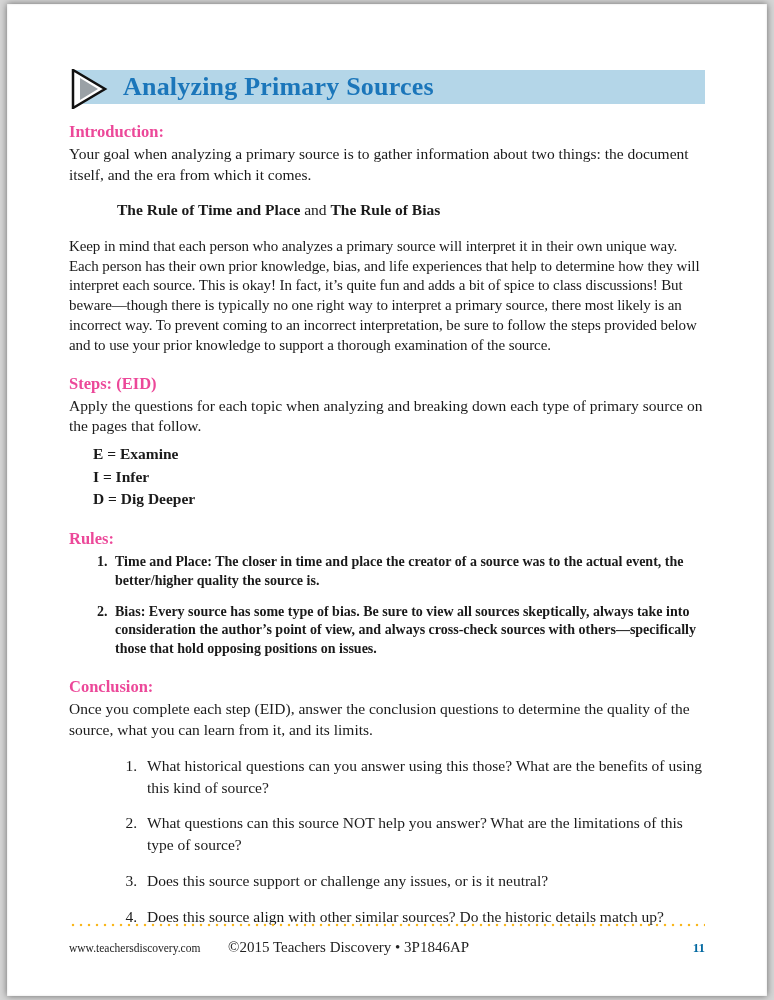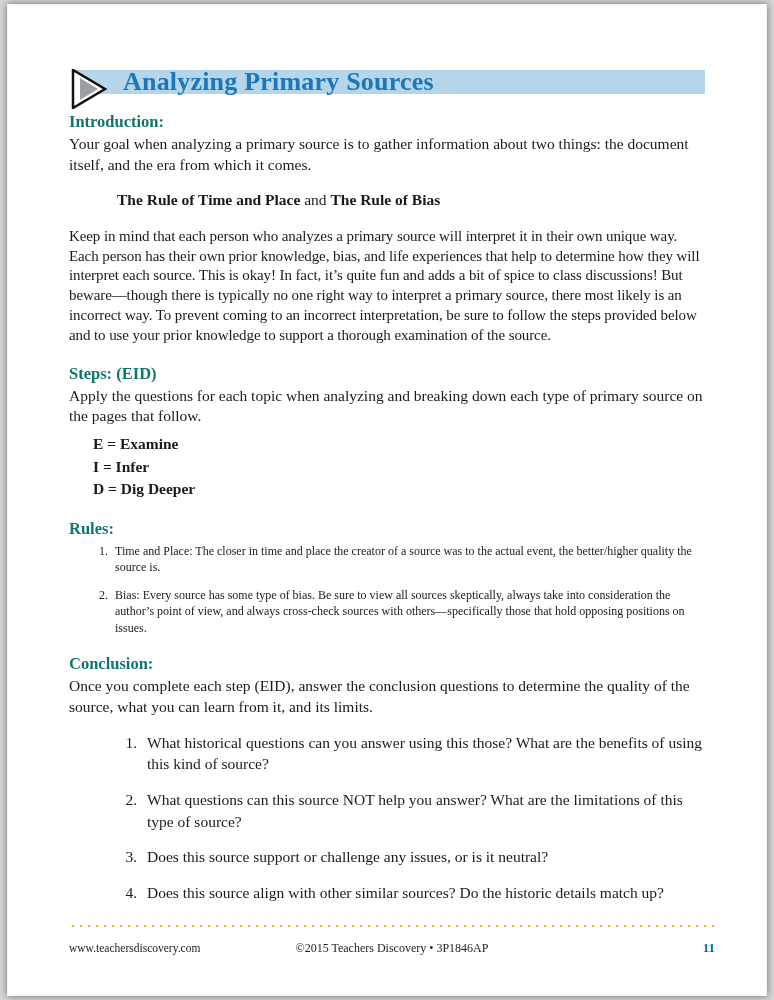--- a/index.html
+++ b/index.html
@@ -17,87 +17,88 @@
     box-shadow:0 0 7px rgba(0,0,0,.5), inset 0 0 2px rgba(0,0,0,.15);
   }
   .content{
     position:absolute;left:62px;right:62px;top:66px;
   }
   
   .banner{
     position:relative;
     margin-left:6px;
     background:#b4d6e8;
-    height:24px;
+    height:34px;
     display:flex;align-items:center;
     padding-left:48px;
   }
   .banner h1{
     margin:0;
     font-size:26px;
     font-weight:700;
     color:#1b76ba;
     letter-spacing:.2px;
   }
   .arrow-icon{
     position:absolute;left:-4px;top:-1px;width:42px;height:40px;
   }
   
   h2{
     margin:18px 0 2px 0;
     font-size:16.5px;
     font-weight:700;
-    color:#0f766e;
+    color:#ec4899;
   }
   p{margin:0 0 2px 0;font-size:15.5px;line-height:1.35;}
   .indent-block{margin:14px 0 0 48px;}
   .indent-block p{margin:0;}
   .bold-line span{}
   .note{
     margin-top:16px;
     font-size:15px;
     line-height:1.32;
     letter-spacing:-.1px;
   }
   .eid-lines{margin:6px 0 0 24px;}
   .eid-lines div{
     font-weight:700;
     font-size:15.5px;
     line-height:1.45;
   }
   ol{margin:4px 0 0 0;}
   ol.rules-list{padding-left:42px;}
   ol.rules-list li{
-    font-size:12px;line-height:1.35;
+    font-size:14px;line-height:1.35;
     margin-bottom:12px;
     padding-left:4px;
+    font-weight:bold;
   }
   ol.questions-list{padding-left:72px;margin-top:14px;}
   ol.questions-list li{
     font-size:15.5px;line-height:1.4;
     margin-bottom:14px;
     padding-left:6px;
   }
   
   .footer{
-    position:absolute;left:62px;right:52px;bottom:40px;
+    position:absolute;left:62px;right:62px;bottom:40px;
   }
   .dotted-line{
     height:4px;
     background-image:radial-gradient(circle, #f9b71c 1.4px, rgba(249,183,28,0) 1.6px);
     background-size:8px 4px;
     background-repeat:repeat-x;
     background-position:0 50%;
   }
   .footer-row{
     margin-top:12px;
     display:flex;align-items:baseline;
   }
   .footer-left{font-size:11.5px;flex:1;text-align:left;color:#222;}
-  .footer-center{font-size:12px;flex:2;text-align:center;color:#222;}
+  .footer-center{font-size:15px;flex:2;color:#222;}
   .footer-right{font-size:13px;font-weight:700;flex:1;text-align:right;color:#0369a1;}
 </style>
 </head>
 <body>
 
 <div class="page">
   <div class="content">
 
     <header class="banner">
       <span class="arrow-icon">

